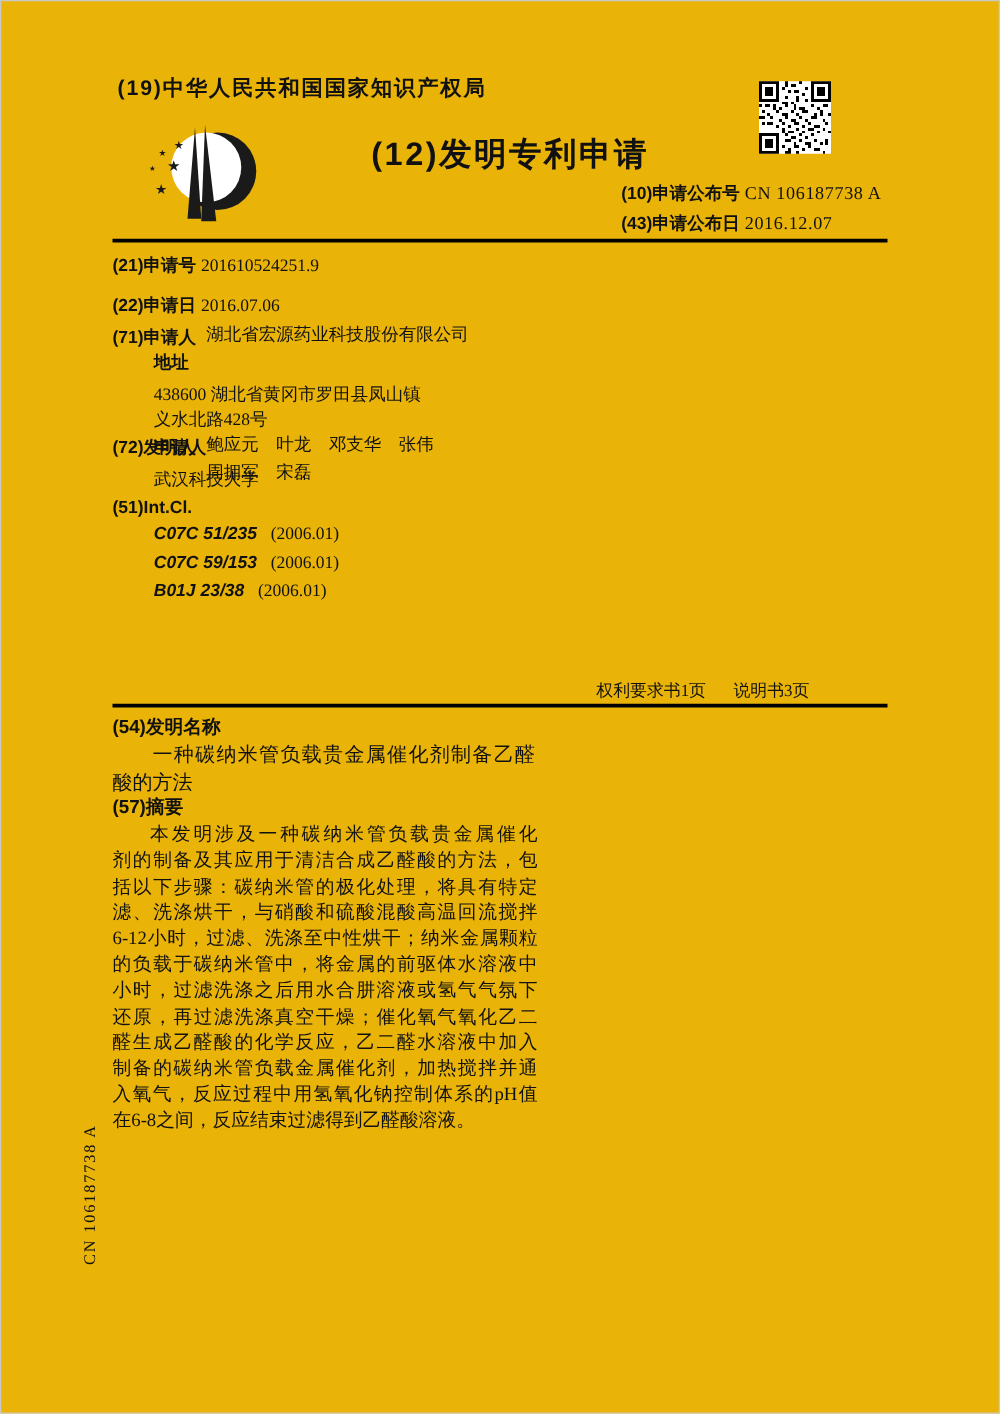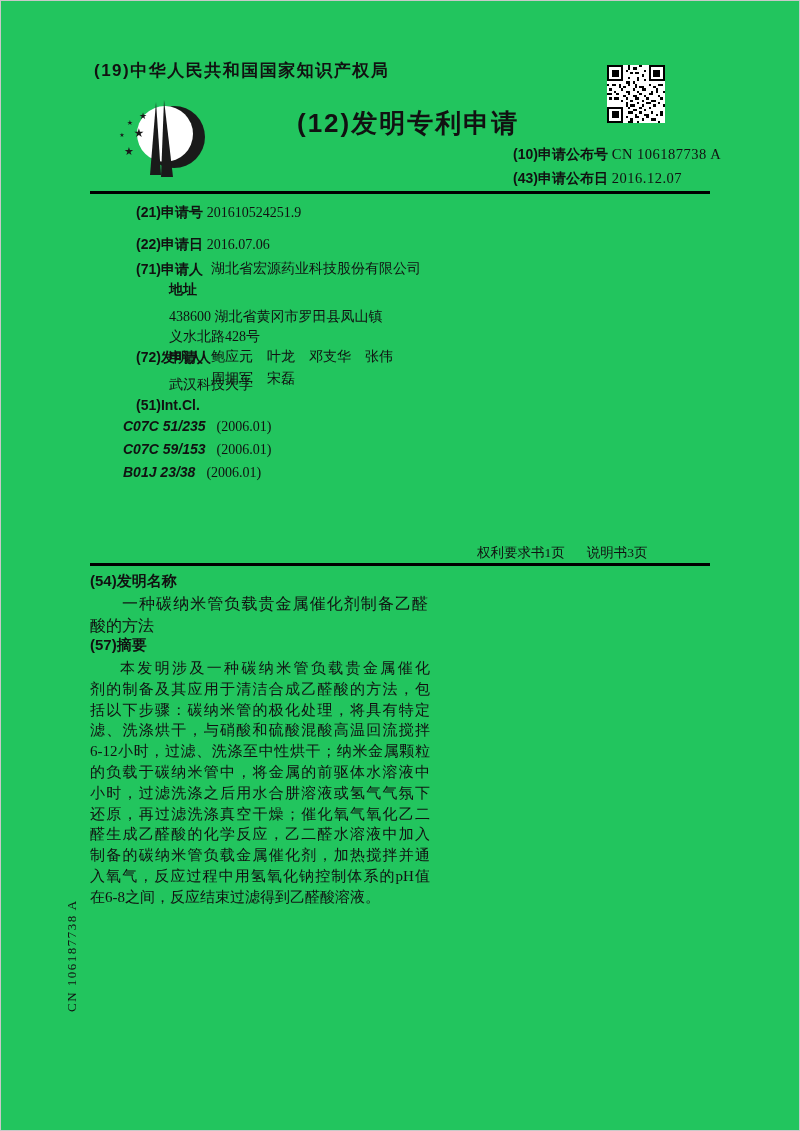--- a/index.html
+++ b/index.html
@@ -1,33 +1,33 @@
 <!DOCTYPE html>
 <html><head>
 <meta charset="utf-8">
 <style>
   html,body{margin:0;padding:0;background:#ffffff;}
   #page{
-    position:relative;width:800px;height:1131px;background:#22c55e;
+    position:relative;width:800px;height:1131px;background:#eab308;
     font-family:"Liberation Sans",sans-serif;color:#111;overflow:hidden;
     box-shadow:inset 0 0 0 1px #c9c9c9;
   }
   .abs{position:absolute;}
   .lbl{font-weight:700;font-family:"Liberation Sans",sans-serif;}
   .val{font-family:"Liberation Serif","DejaVu Serif",serif;}
   .office{left:94px;top:59px;font-size:17px;font-weight:700;letter-spacing:1.5px;}
   .doctype{left:297px;top:106px;font-size:26px;font-weight:700;letter-spacing:2px;}
-  .publine{font-size:14px;white-space:nowrap;margin-left:16px;}
+  .publine{font-size:14px;white-space:nowrap;}
   .publine .val{font-size:14.5px;letter-spacing:.5px;}
   .pub-no{left:497px;top:146px;}
   .pub-date{left:497px;top:170px;}
   .hr{left:90px;width:620px;height:3px;background:#000;}
   .hr1{top:191px;}
   .hr2{top:563px;}
-  .brow{left:90px;font-size:14px;line-height:20px;white-space:nowrap;margin-left:46px;}
+  .brow{left:90px;font-size:14px;line-height:20px;white-space:nowrap;}
   .frow{display:flex;gap:8px;white-space:nowrap;}
   .ind1{padding-left:33px;flex-direction:column;}
   .r21{top:202px;}
   .r22{top:234px;}
   .r71{top:259px;}
   .r72{top:346px;line-height:22px;}
   .r51{top:395px;}
   .ipc{left:123px;font-size:14px;white-space:nowrap;}
   .ipc .code{font-style:italic;font-weight:700;font-family:"Liberation Sans",sans-serif;}
   .ipc .ver{font-family:"Liberation Serif","DejaVu Serif",serif;padding-left:11px;}

